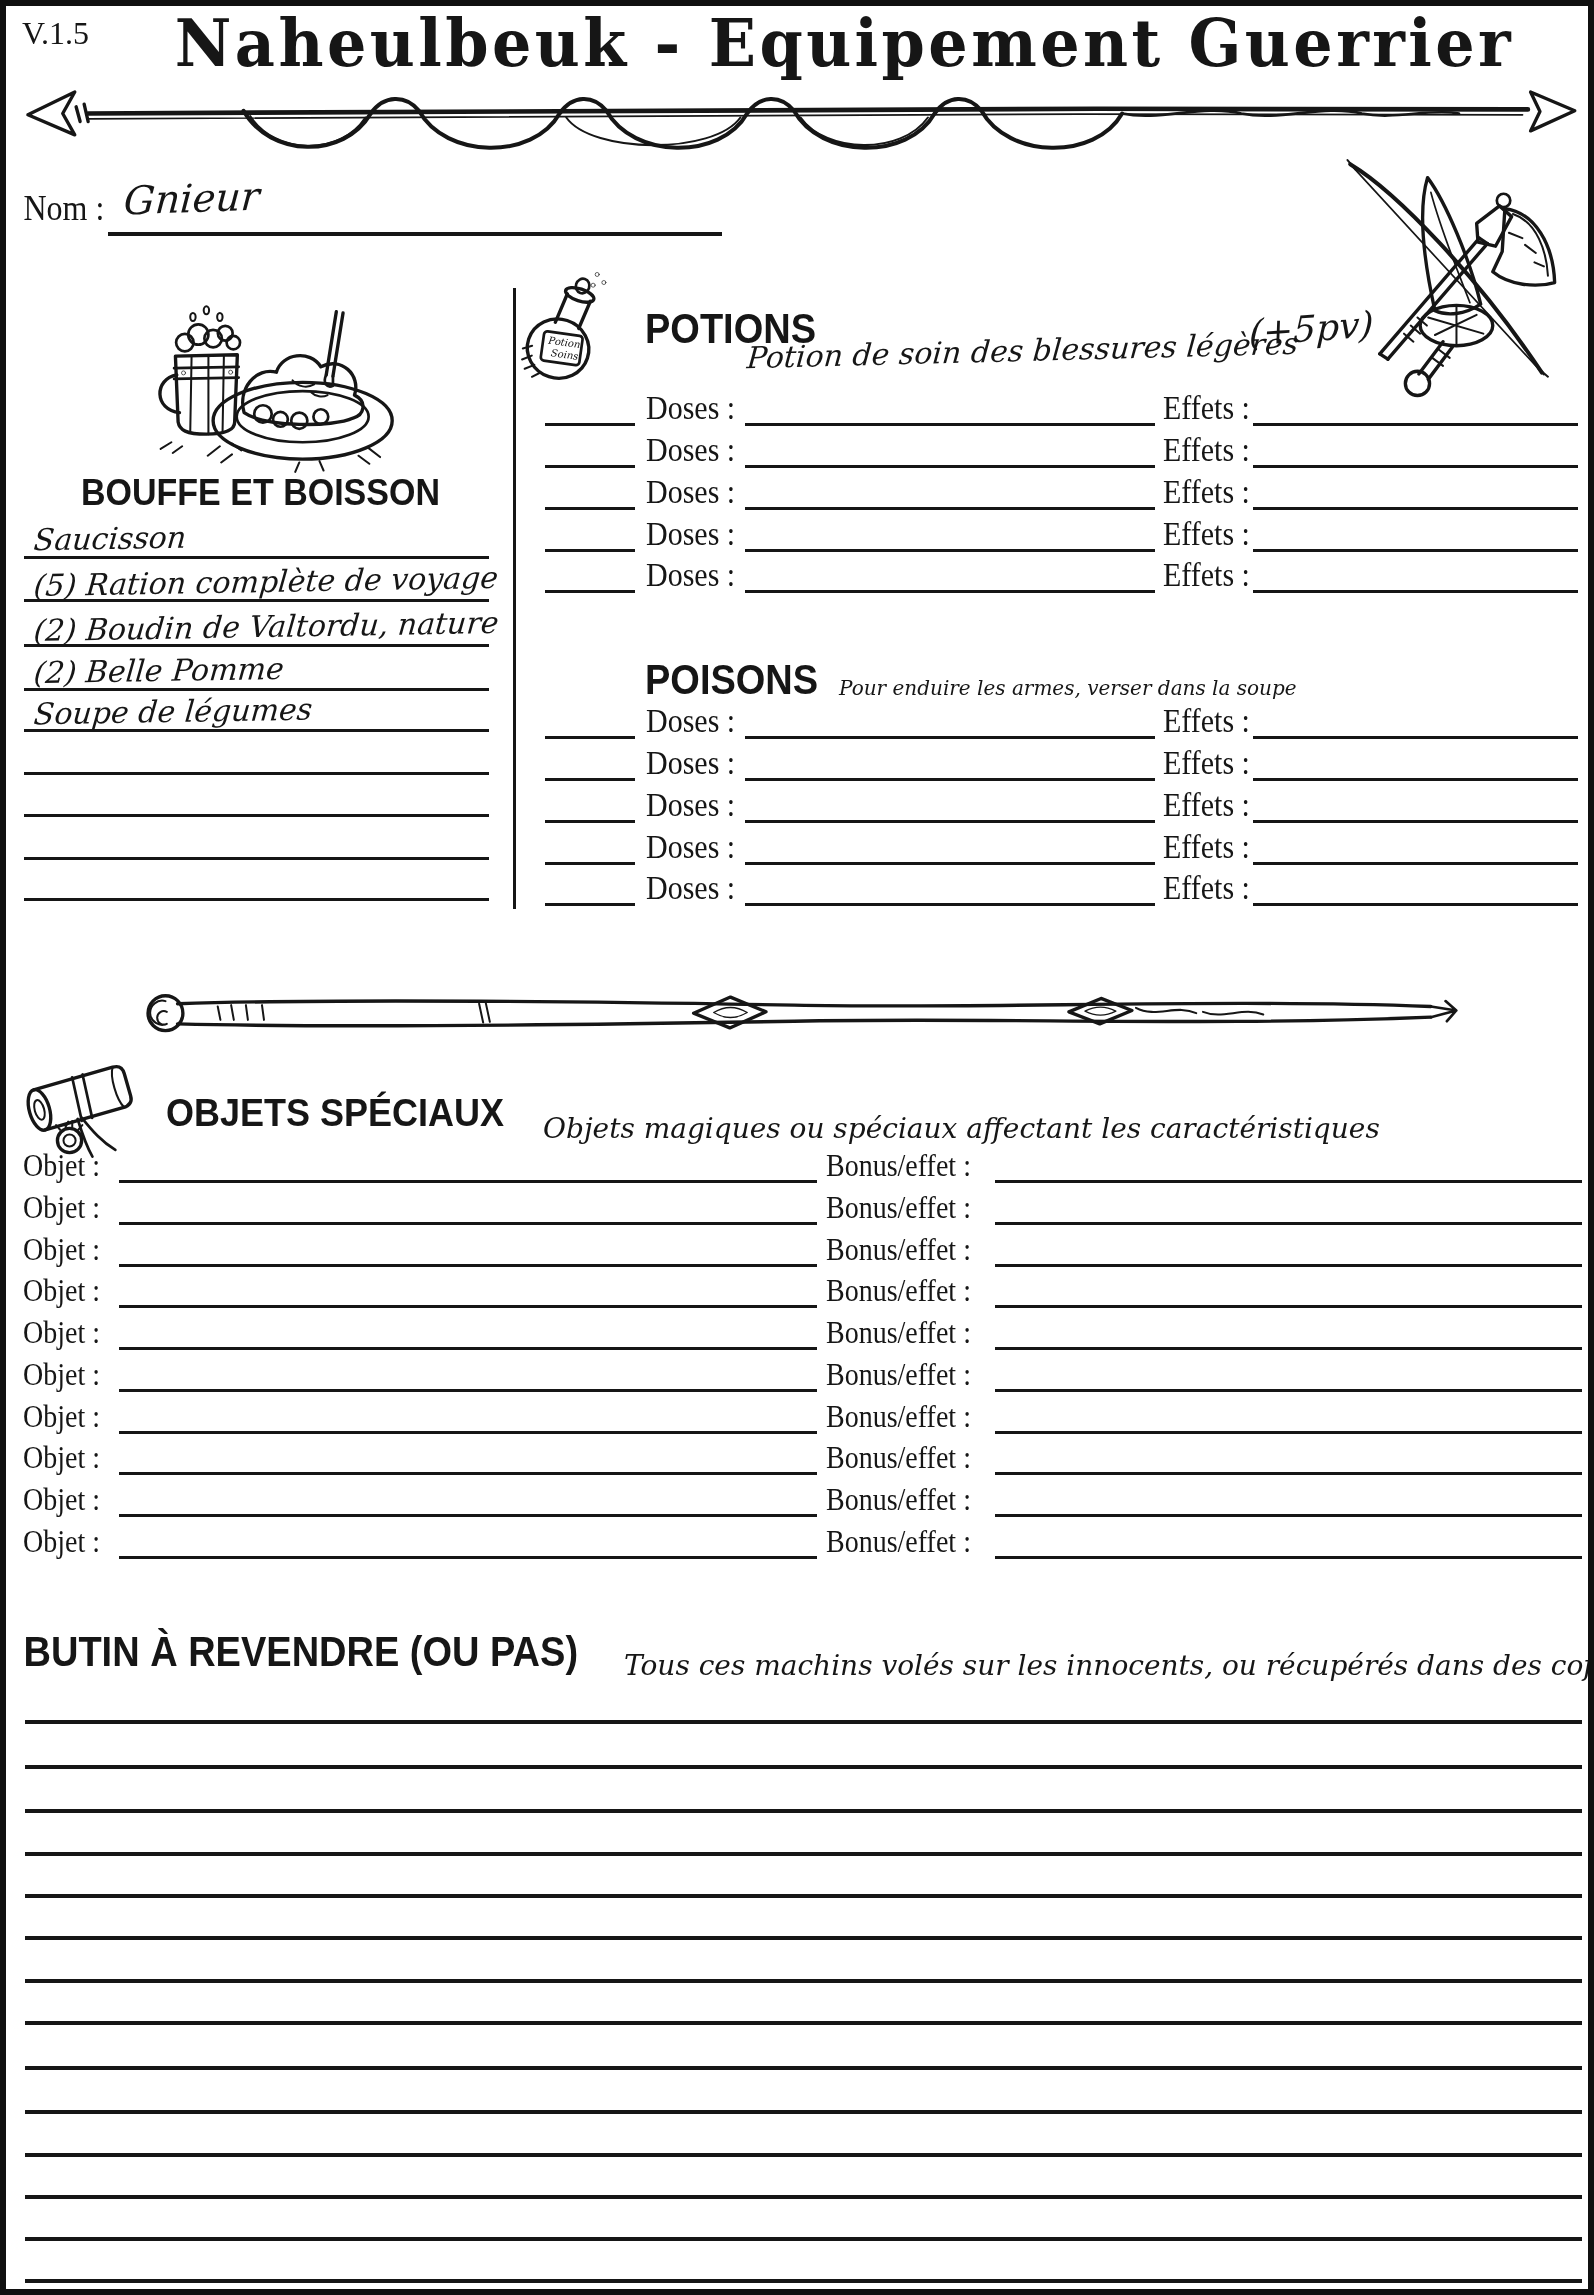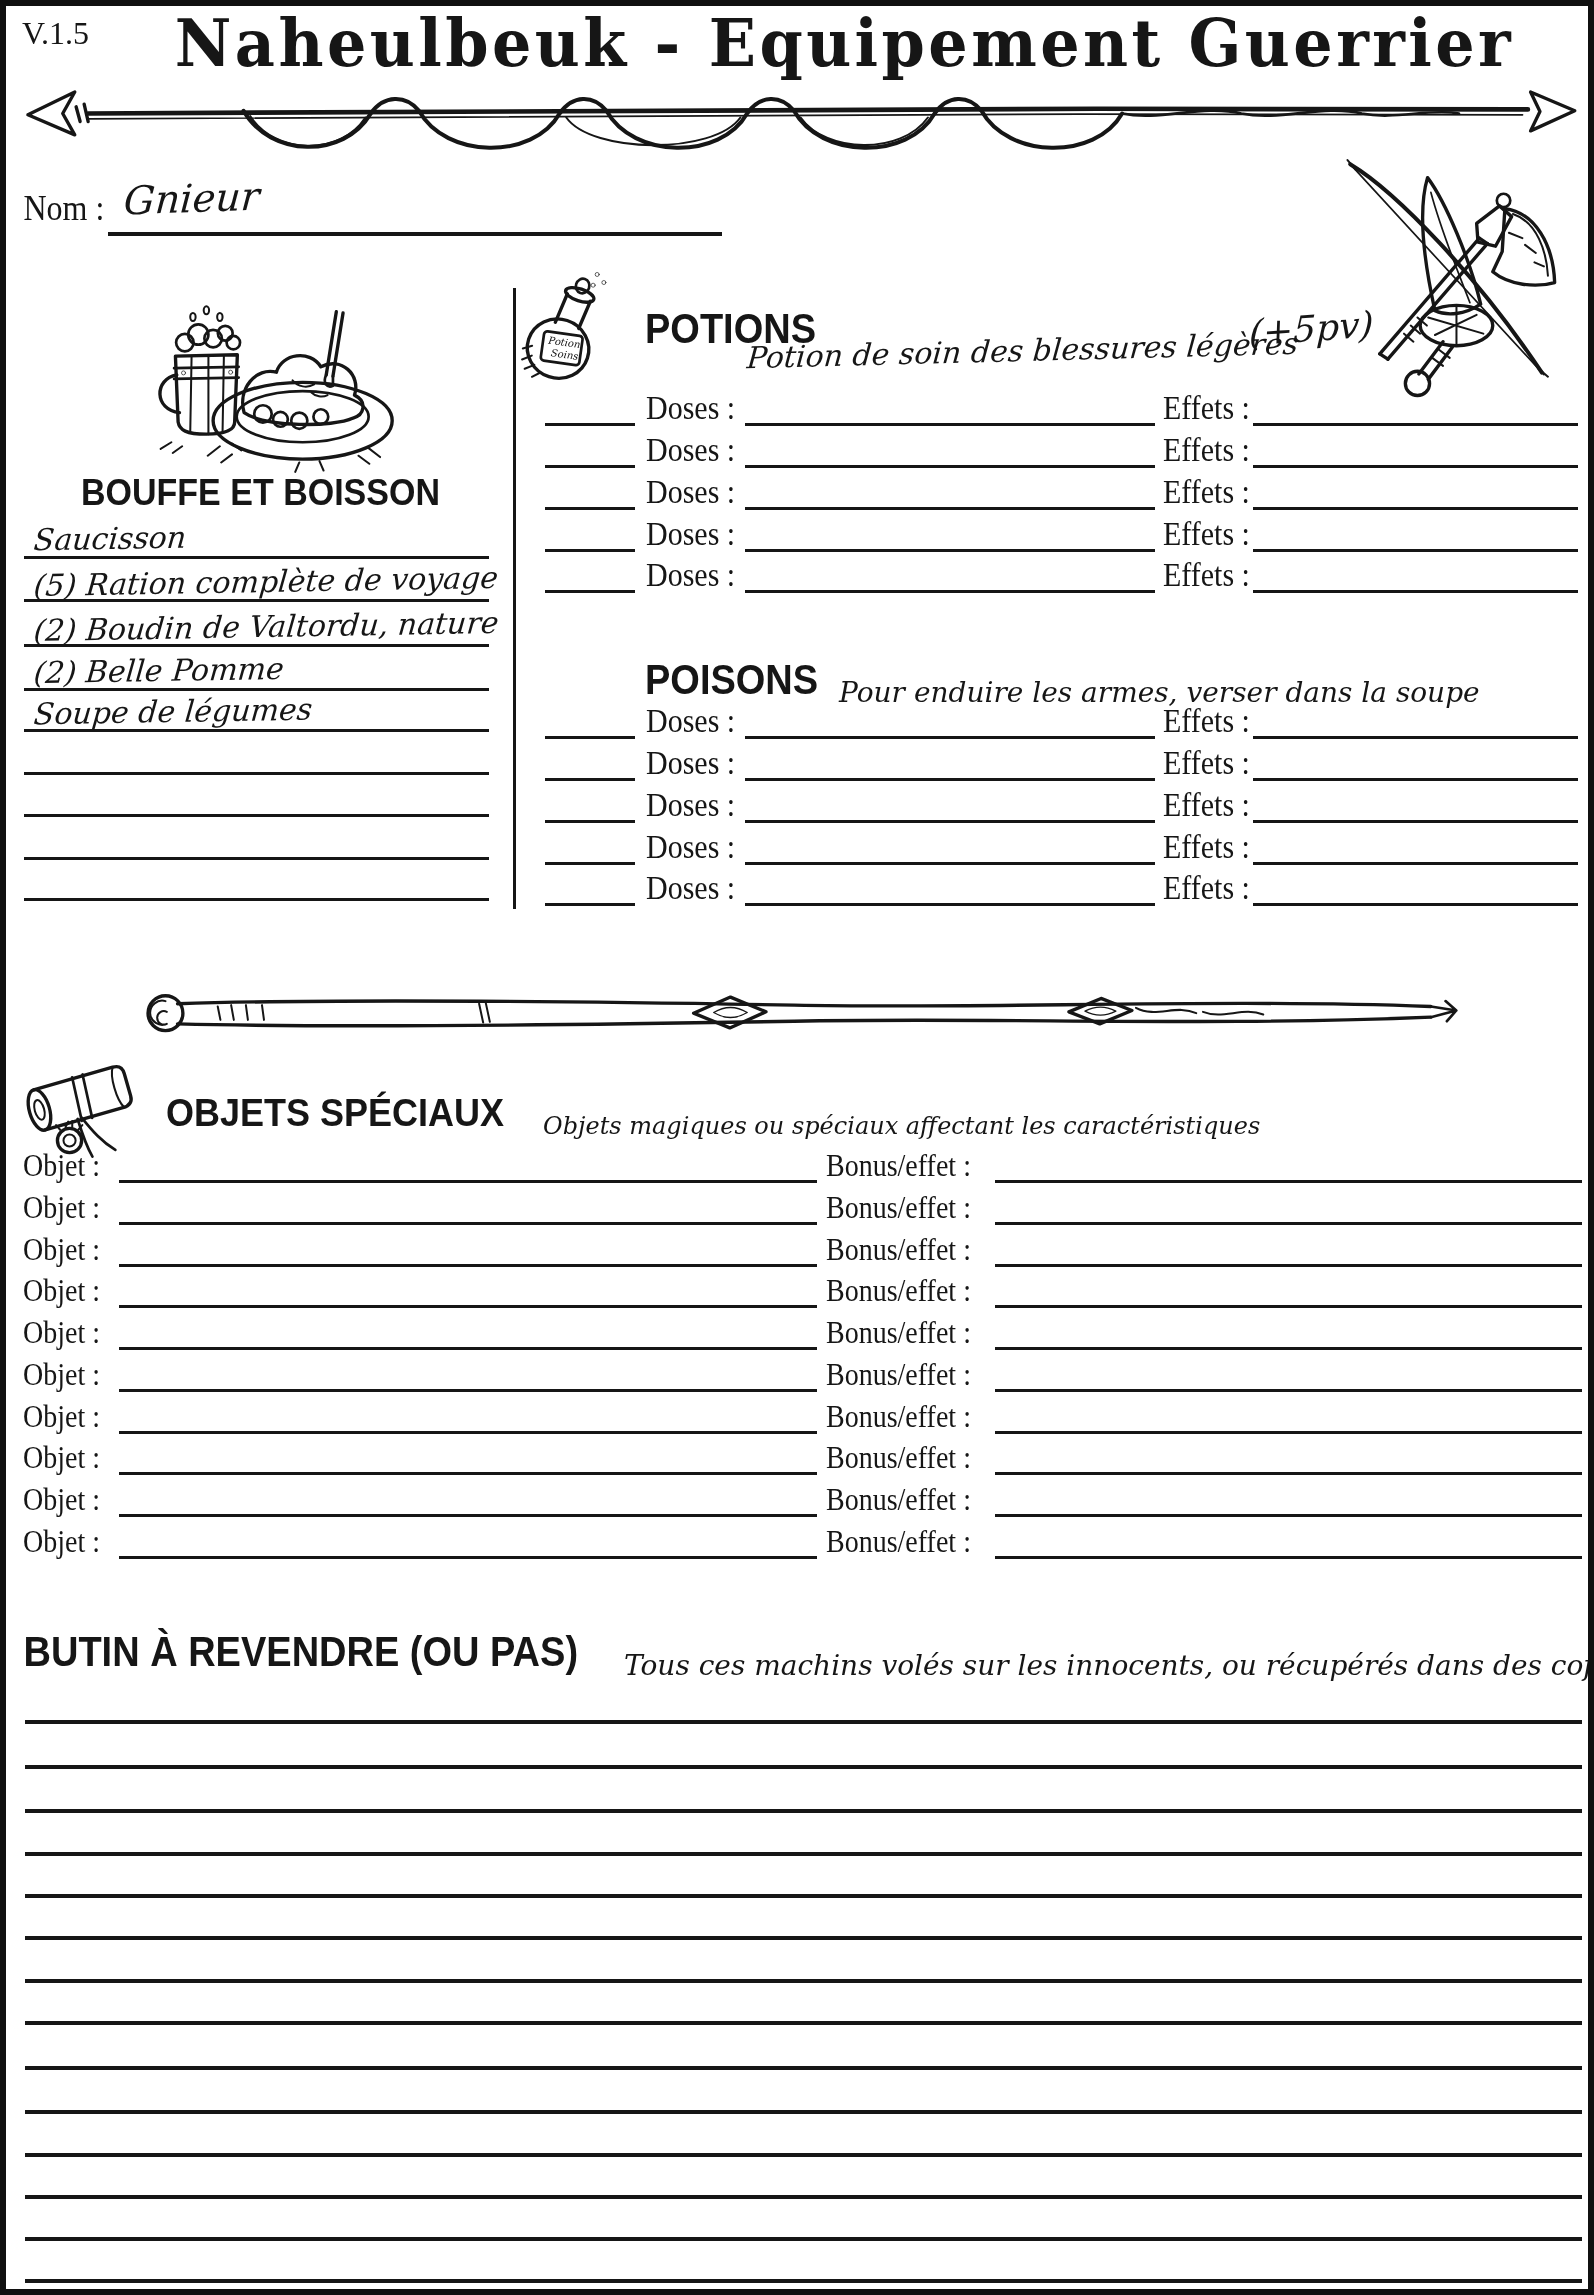--- a/index.html
+++ b/index.html
@@ -193,21 +193,21 @@
       <div class="row" style="top: 548px; height: 39px;">
         <div class="wline5" style="left: 539px; width: 90px; bottom: 0px;"></div>
         <span class="flabel" style="left: 640px; bottom: -1.3px;">Doses :</span>
         <div class="wline5" style="left: 739px; width: 410px; bottom: 0px;"></div>
         <span class="flabel" style="left: 1157px; bottom: -1.3px;">Effets :</span>
         <div class="wline5" style="left: 1247px; width: 325px; bottom: 0px;"></div>
       </div>
     </div>
 
   <div class="abs h-sans" style="left:639px; top:655px; font-size:38px;">POISONS</div>
-  <div class="abs hand" style="left:833px; top:670px; font-size:28px;font-style:italic;">Pour enduire les armes, verser dans la soupe</div>
+  <div class="abs hand" style="left:833px; top:670px; font-size:20px;font-style:italic;">Pour enduire les armes, verser dans la soupe</div>
   <div id="poison-rows">
       <div class="row" style="top: 694px; height: 39px;">
         <div class="wline5" style="left: 539px; width: 90px; bottom: 0px;"></div>
         <span class="flabel" style="left: 640px; bottom: -1.3px;">Doses :</span>
         <div class="wline5" style="left: 739px; width: 410px; bottom: 0px;"></div>
         <span class="flabel" style="left: 1157px; bottom: -1.3px;">Effets :</span>
         <div class="wline5" style="left: 1247px; width: 325px; bottom: 0px;"></div>
       </div>
       <div class="row" style="top: 736px; height: 39px;">
         <div class="wline5" style="left: 539px; width: 90px; bottom: 0px;"></div>
@@ -262,21 +262,21 @@
       <path d="M158,52 C150,64 150,100 158,114" stroke-width="3"></path>
       <path d="M96,50 L92,116 M112,50 L108,116" stroke-width="4"></path>
     </g>
     <path d="M102,112 C118,132 132,148 152,160 M96,114 C104,140 110,156 118,170" stroke-width="4"></path>
     <circle cx="84" cy="146" r="18" stroke-width="5" fill="#fff"></circle>
     <circle cx="84" cy="146" r="9" stroke-width="3"></circle>
     <path d="M78,126 l4,-8 M88,126 l0,-9 M70,130 l-6,-7 M97,130 l6,-7" stroke-width="3"></path>
   </svg>
 
   <div class="abs h-sans" style="left:160px; top:1088px; font-size:36px;">OBJETS SPÉCIAUX</div>
-  <div class="abs hand" style="left:537px; top:1106px; font-size:24px;">Objets magiques ou spéciaux affectant les caractéristiques</div>
+  <div class="abs hand" style="left:537px; top:1106px; font-size:28px;">Objets magiques ou spéciaux affectant les caractéristiques</div>
   <div id="objet-rows">
       <div class="row" style="top: 1139px; height: 38px;">
         <span class="flabel" style="left: 17px; bottom: -1.3px; font-size: 28px;">Objet :</span>
         <div class="wline5" style="left: 113px; width: 698px; bottom: 0px;"></div>
         <span class="flabel" style="left: 820px; bottom: -1.3px; font-size: 28px;">Bonus/effet :</span>
         <div class="wline5" style="left: 989px; width: 587px; bottom: 0px;"></div>
       </div>
       <div class="row" style="top: 1181px; height: 38px;">
         <span class="flabel" style="left: 17px; bottom: -1.3px; font-size: 28px;">Objet :</span>
         <div class="wline5" style="left: 113px; width: 698px; bottom: 0px;"></div>

